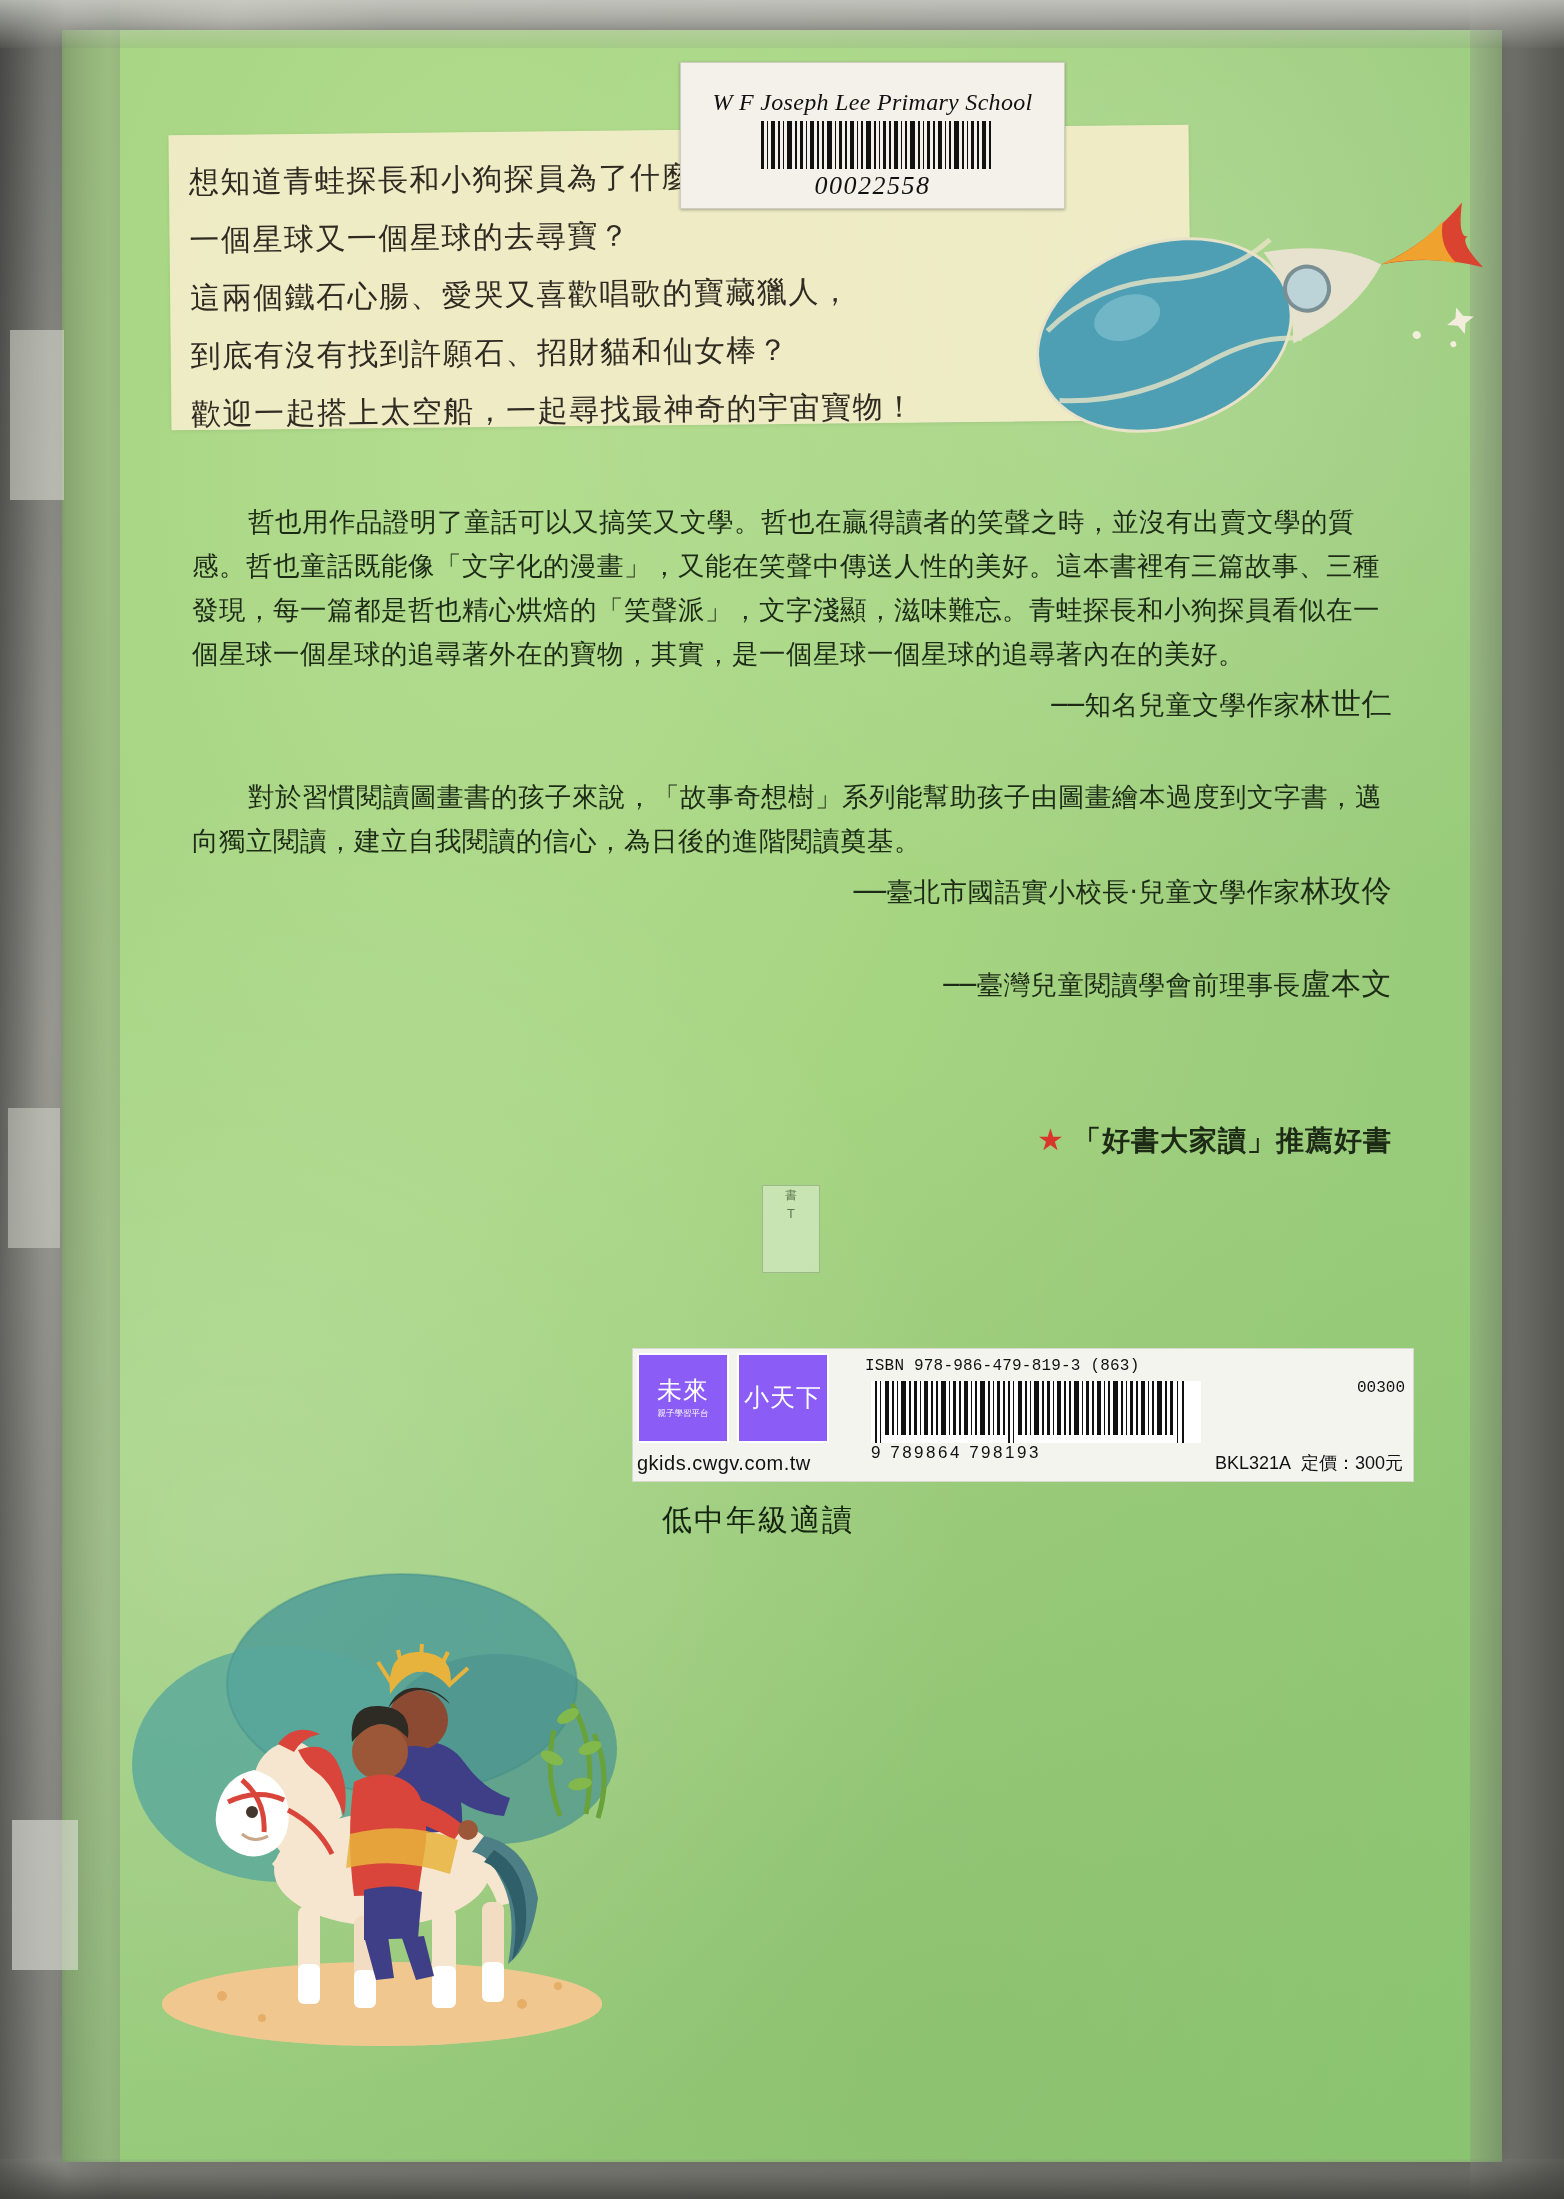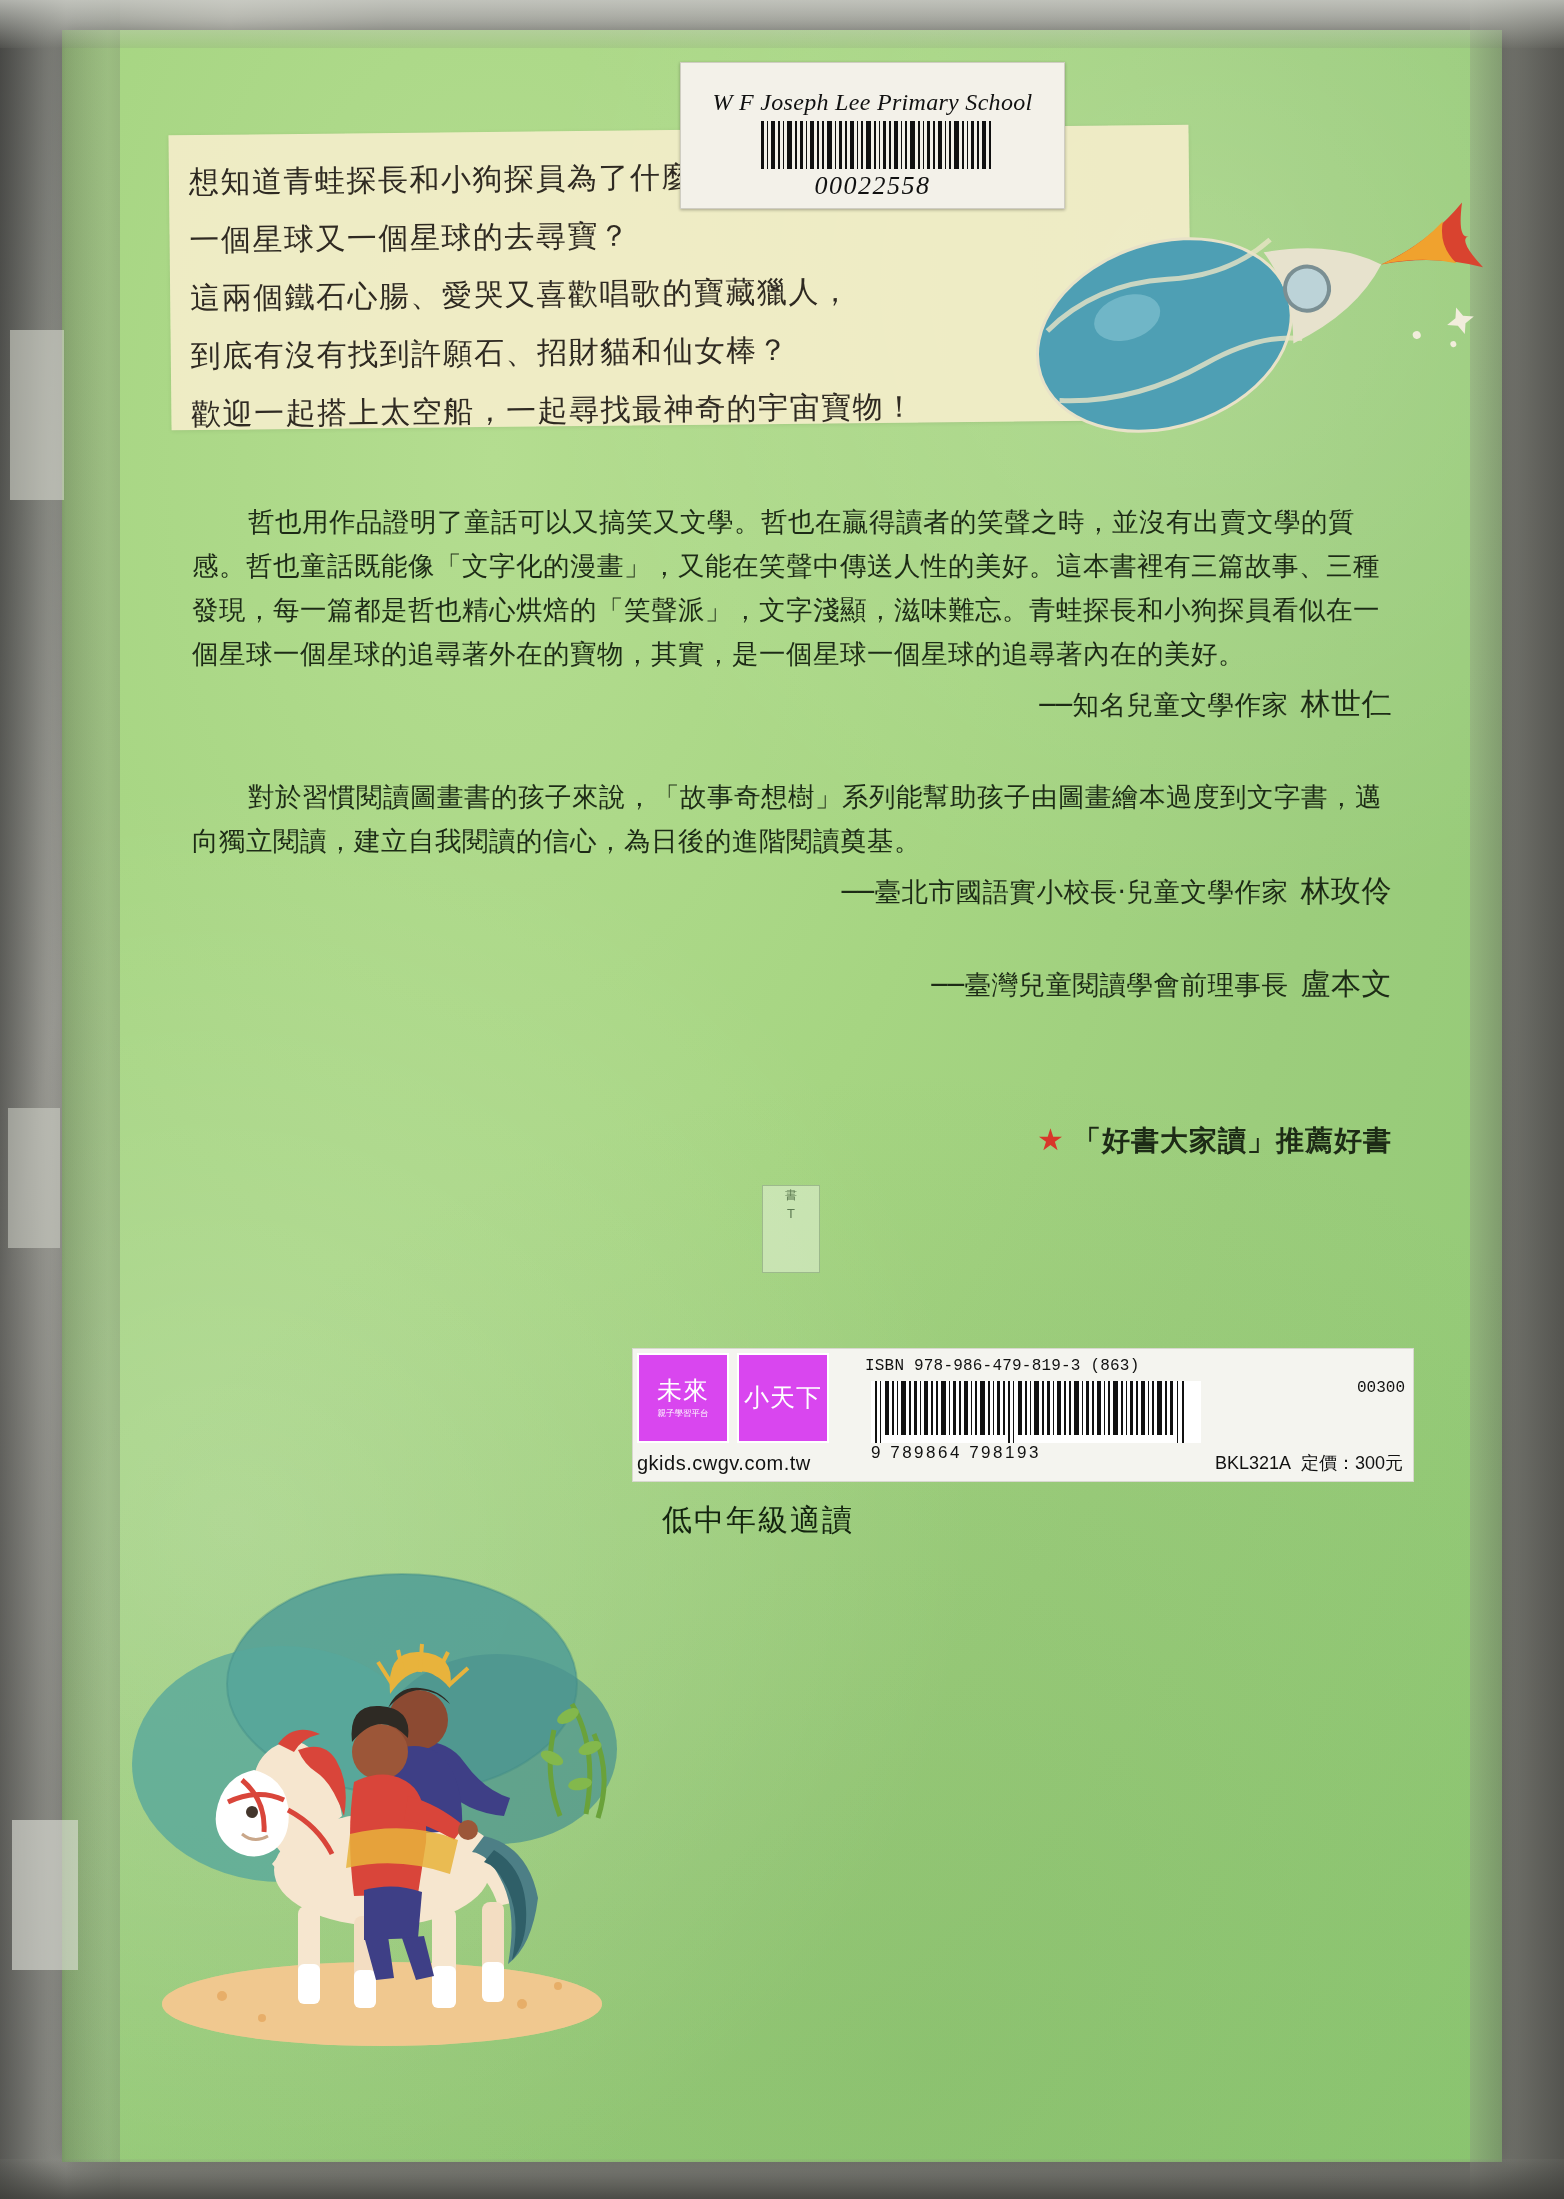--- a/index.html
+++ b/index.html
@@ -179,21 +179,20 @@
   }
   .review-attr {
     font-size: 26.5px;
     line-height: 44px;
     text-align: right;
     letter-spacing: .5px;
     margin-bottom: 48px;
   }
   .review-attr .name {
     font-size: 30px;
-    margin-left: 12px;
   }
   .awards {
     position: absolute;
     left: 130px;
     top: 1092px;
     width: 1200px;
     text-align: right;
     font-family: "DejaVu Sans", sans-serif;
     font-size: 28px;
     color: #1d2b16;
@@ -224,21 +223,21 @@
     z-index: 8;
   }
   .pub-logos {
     position: absolute;
     left: 4px; top: 4px;
     width: 196px; height: 90px;
     display: flex; gap: 8px;
   }
   .pub-logo {
     width: 88px; height: 86px;
-    background: #d946ef;
+    background: #8b5cf6;
     border: 2px solid #fff;
     color: #fff;
     display: flex;
     flex-direction: column;
     align-items: center;
     justify-content: center;
     font-family: "DejaVu Sans", sans-serif;
     line-height: 1.05;
   }
   .pub-logo .big { font-size: 25px; letter-spacing: 1px; }

